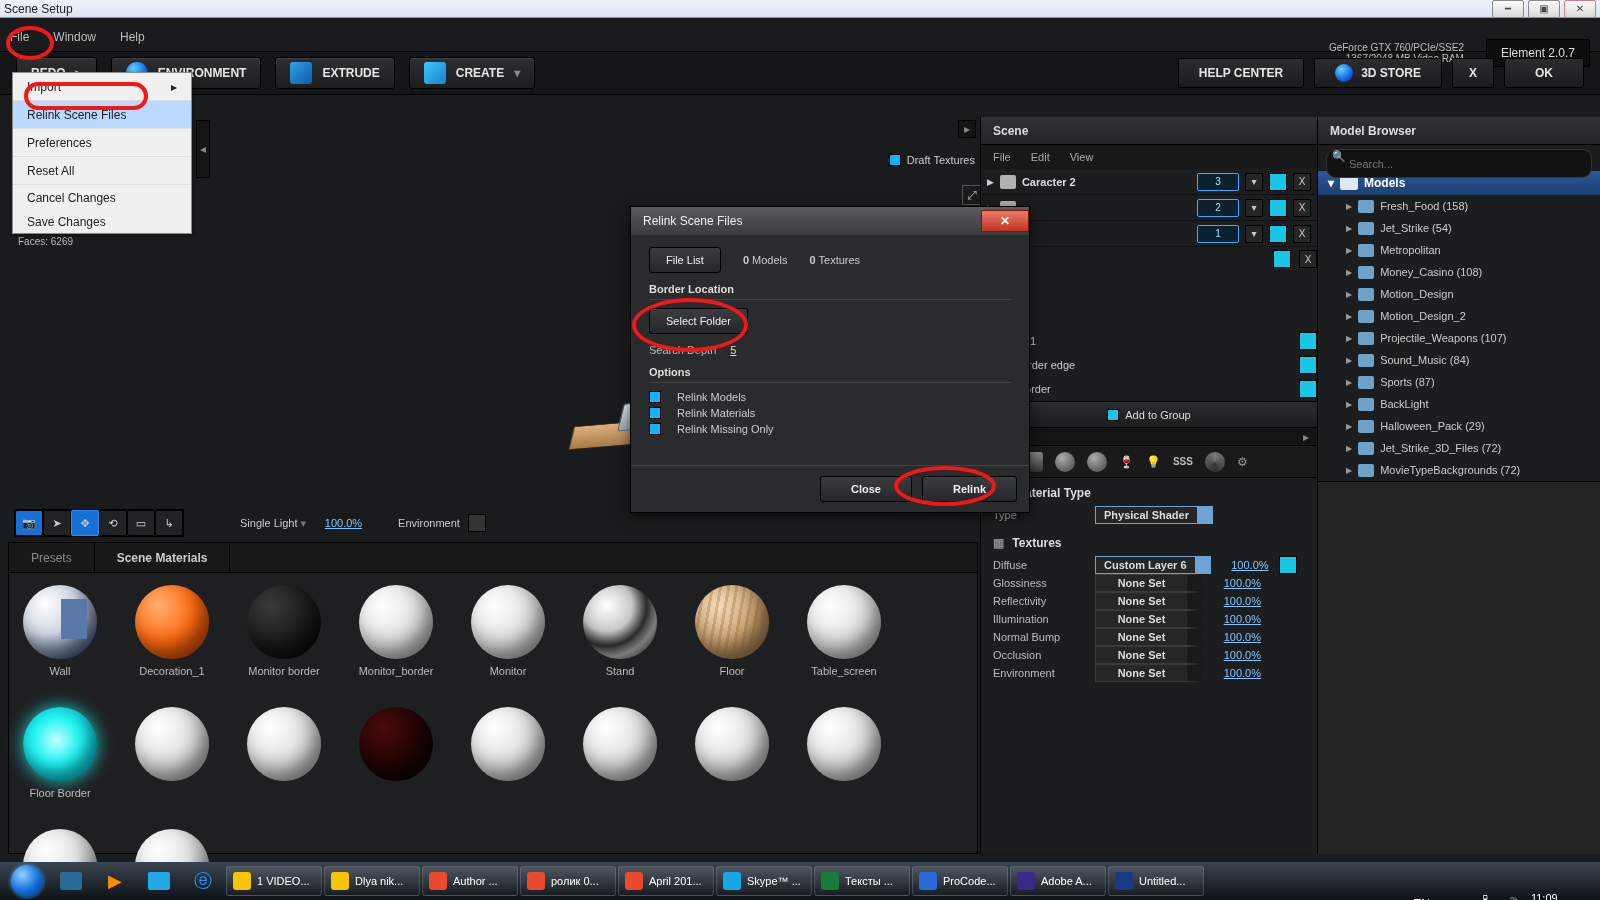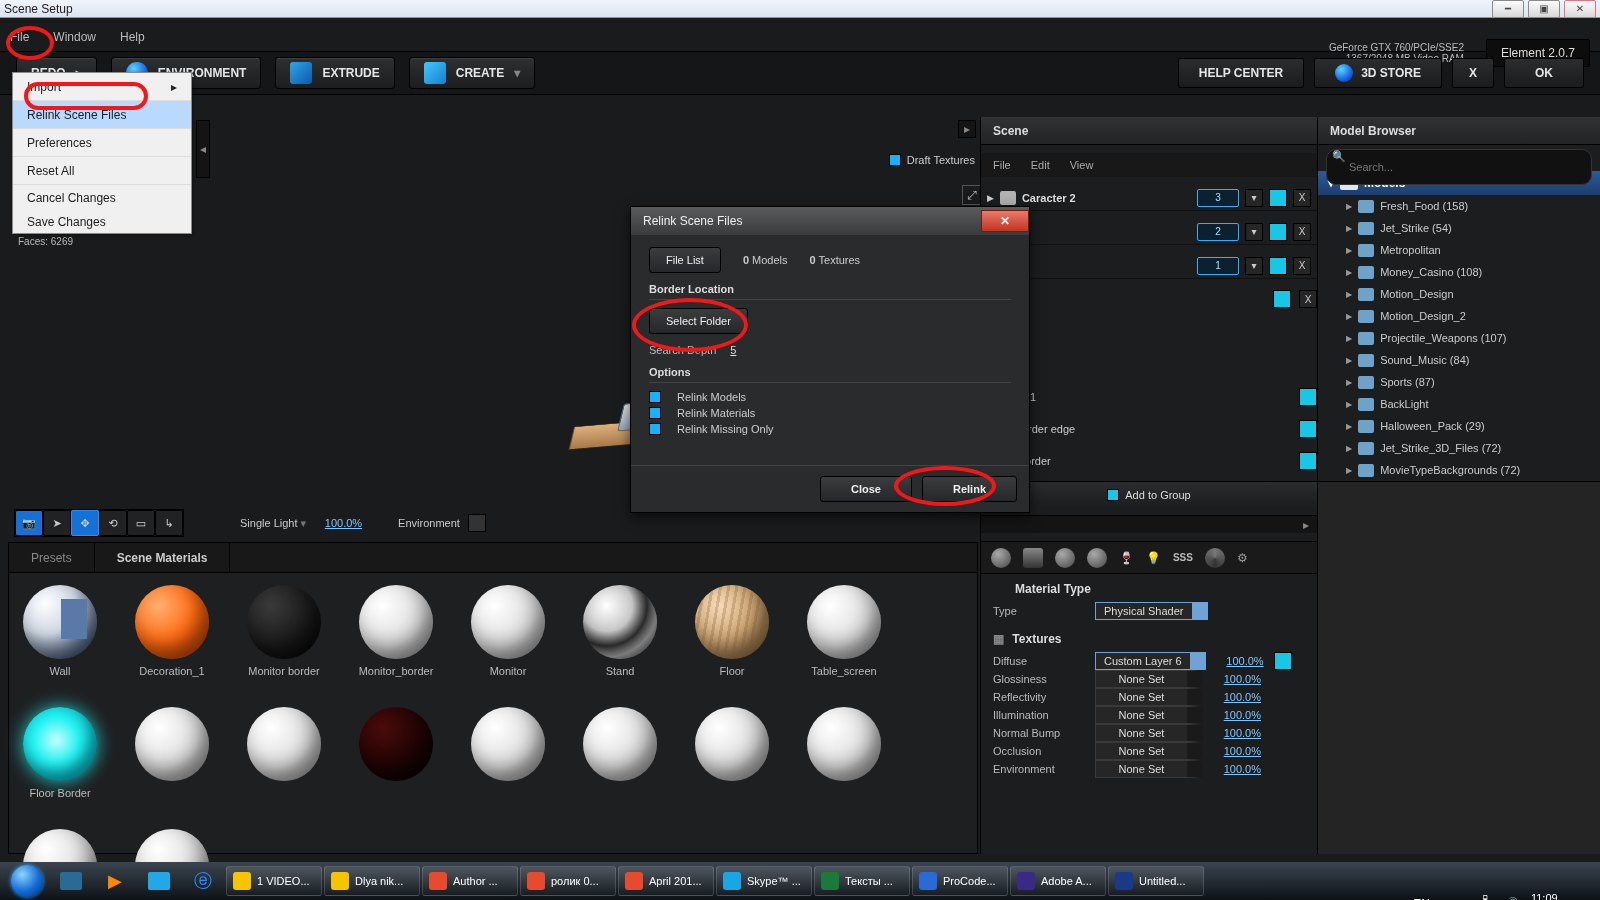--- a/index.html
+++ b/index.html
@@ -72,21 +72,21 @@
 .sphere.dark{ background:radial-gradient(circle at 32% 28%, #3a3a3a, #161616 60%, #000);}
 .sphere.chrome{ background:radial-gradient(circle at 32% 28%, #fff, #c8c8c8 35%, #333 55%, #bcbcbc 70%, #222);}
 .sphere.wood{ background:radial-gradient(circle at 32% 28%, #f6dcb8, #cba270 50%, #7a5a30); position:relative; overflow:hidden;}
 .sphere.wood::after{content:"";position:absolute;inset:0;background:repeating-linear-gradient(100deg,rgba(120,80,40,.25) 0 3px,transparent 3px 8px);}
 .sphere.cyan{ background:radial-gradient(circle at 45% 45%, #c2fffb, #24f2f2 40%, #06b5c2 80%); box-shadow:0 0 18px rgba(40,240,240,.8), inset -6px -10px 14px rgba(0,50,60,.5);}
 .sphere.darkred{ background:radial-gradient(circle at 32% 28%, #4a0a0a, #1b0303 60%, #000);}
 .plabel{font-size:11px; color:#bbb; white-space:nowrap;}
 
 
 .rightcol { position:absolute; right:0; top:95px; width:620px; bottom:8px; display:flex; gap:0;}
-.scenepan { width:337px; background:#1c1d1f; border-left:1px solid #000; display:flex; flex-direction:column;gap:8px;}
+.scenepan { width:337px; background:#1c1d1f; border-left:1px solid #000; display:flex; flex-direction:column;}
 .mbrowser { width:283px; background:#1c1d1f; border-left:1px solid #000; display:flex; flex-direction:column;}
 .panhdr { height:28px; background:linear-gradient(#303234,#222426); border-bottom:1px solid #000; display:flex; align-items:center; padding:0 12px; font-weight:bold; color:#ddd; font-size:12px;}
 .submenu{ height:24px; background:#181818; display:flex; align-items:center; gap:20px; padding:0 12px; color:#aaa; font-size:11px;}
 .srow { height:26px; display:flex; align-items:center; padding:0 6px; gap:6px; border-bottom:1px solid #101010;}
 .srow .tri{ color:#cfcfcf; font-size:9px; }
 .srow .fold{ width:16px; height:14px; background:#b2b2b2; border-radius:2px;}
 .srow .nm { flex:1; font-weight:bold; color:#ddd; font-size:11px;}
 .numbox{ width:42px; height:18px; border:1px solid #3aaaff; background:#0d2030; color:#9ee4ff; font-size:10px; display:flex; align-items:center; justify-content:center; border-radius:2px;}
 .sqbtn{width:18px;height:18px;background:#262626;border:1px solid #000; display:flex;align-items:center;justify-content:center; font-size:10px;}
 .sqbtn.cyan{background:#18c7e6;}
@@ -96,27 +96,27 @@
 .bluedot{width:12px;height:12px;background:#18c7e6;border:1px solid #000;}
 
 
 .matpanel { border-top:1px solid #000; flex:1; display:flex; flex-direction:column;}
 .iconrow { height:32px; display:flex; align-items:center; gap:12px; padding:0 10px; background:#1a1a1a; border-bottom:1px solid #000;}
 .iconrow .ic{ width:20px; height:20px; border-radius:50%; background:radial-gradient(circle at 35% 30%,#aaa,#444); }
 .matbody { padding:8px 12px; display:flex; flex-direction:column; gap:6px; overflow:hidden;}
 .mhline{display:flex; align-items:center; gap:8px; color:#ddd; font-weight:bold; font-size:12px;}
 .mrow{ display:flex; align-items:center; gap:10px; font-size:11px; color:#bbb;}
 .mrow .lab{width:92px;}
-.valbox{ border:1px solid #3a3a3a; background:#262626; padding:2px 8px; min-width:108px; text-align:center; color:#ddd; border-right:16px solid #1a1a1a; position:relative;}
+.valbox{ border:1px solid #3a3a3a; background:#262626; padding:2px 8px; min-width:108px; text-align:center; color:#ddd; border-right:16px solid #1a1a1a; position:relative;font-weight:bold;}
 .valbox.sel{ border-color:#6fa3d6;}
 .pct { color:#7ec6ff; text-decoration:underline; width:48px; text-align:right;}
 
 
 .searchrow{ height:26px; padding:4px 8px; }
-.searchrow input{width:100%; height:36px; background:#111; border:1px solid #333; border-radius:10px; color:#aaa; padding:0 22px; font-size:11px;}
+.searchrow input{width:100%; height:29px; background:#111; border:1px solid #333; border-radius:10px; color:#aaa; padding:0 22px; font-size:11px;}
 .searchrow{position:relative;}
 .searchrow::before{content:"🔍"; position:absolute; left:14px; top:5px; font-size:11px; color:#888;}
 .treehdr{ height:24px; background:linear-gradient(#2c5a9a,#1b3e6d); display:flex; align-items:center; gap:6px; padding:0 10px; color:#fff; font-weight:bold; font-size:12px;}
 .treeitem{ height:22px; display:flex; align-items:center; gap:6px; padding-left:28px; color:#ccc; font-size:11px;}
 .treeitem .tri{font-size:8px;color:#999;}
 .treeitem .fold{width:16px;height:13px;background:#6fa2c9;border-radius:2px;}
 .browseArea{ flex:1; background:#242424; border-top:1px solid #000;}
 
 
 .dlg { position:absolute; left:630px; top:184px; width:400px; background:#2a2b2d; border:1px solid #000; z-index:60; box-shadow:0 4px 12px rgba(0,0,0,.6);}

